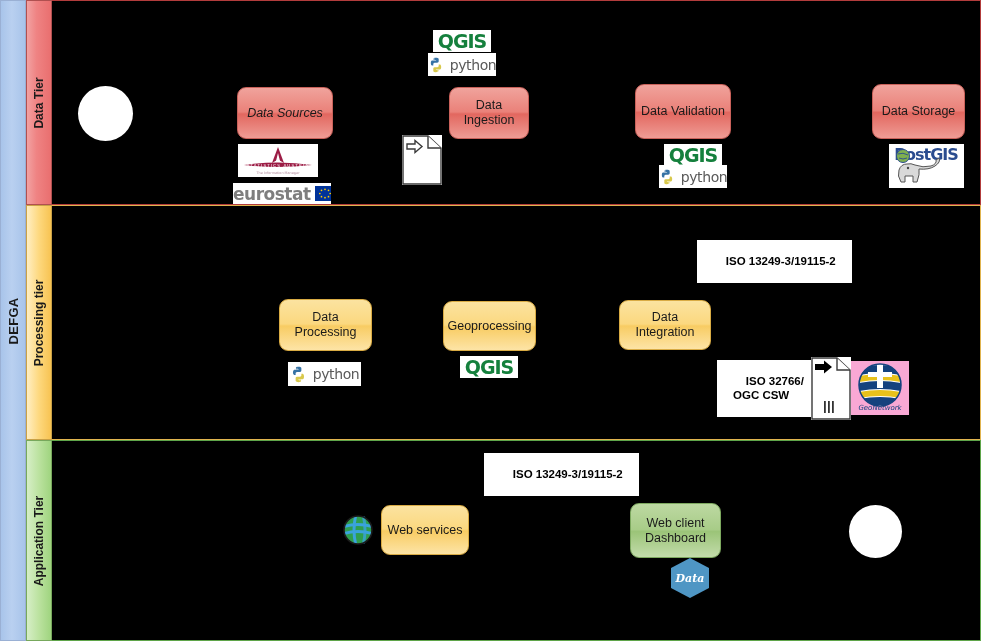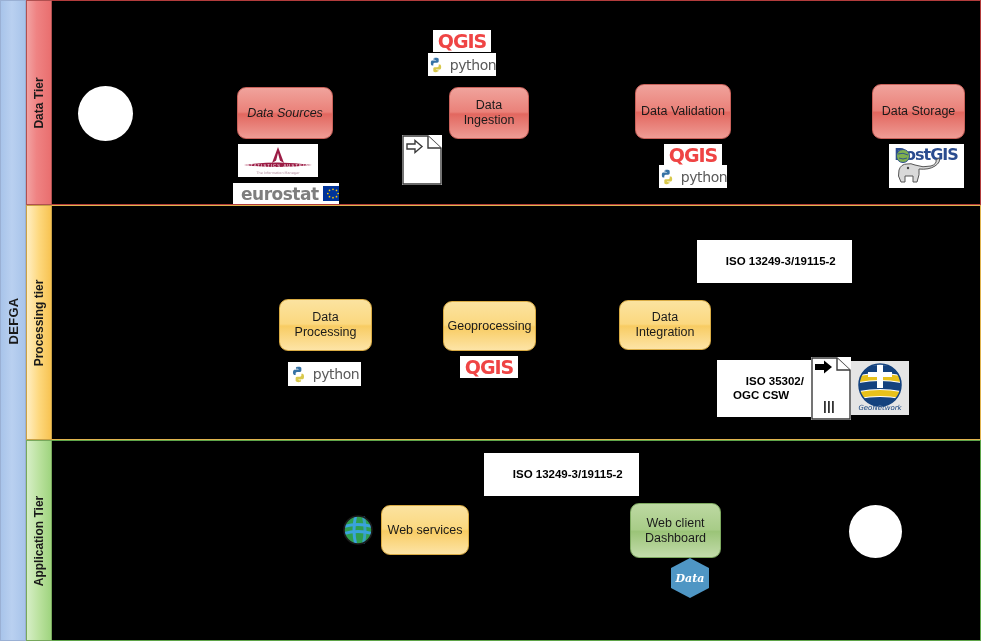--- a/index.html
+++ b/index.html
@@ -140,21 +140,21 @@
   .logo.nobg { background: transparent; }
 
   
   .qgis {
     display: flex;
     align-items: center;
     justify-content: center;
     font-weight: bold;
     font-family: "DejaVu Sans", sans-serif;
     letter-spacing: -1px;
-    color: #ef4444;
+    color: #15803d;
   }
 
   
   .pylogo { display: flex; align-items: center; justify-content: center; gap: 6px; }
   .pymark { position: relative; flex: none; }
   .pytext {
     font-family: "DejaVu Sans", sans-serif;
     color: #5a5a5a;
     letter-spacing: -.4px;
   }
@@ -177,21 +177,21 @@
     clip-path: polygon(50% 0%, 100% 25%, 100% 75%, 50% 100%, 0% 75%, 0% 25%);
     display: flex; align-items: center; justify-content: center;
   }
   .shiny span {
     color: #ffffff; font-style: italic; font-family: "DejaVu Serif", serif;
     font-size: 11px; font-weight: bold;
   }
 
   
   .gn {
-    position: absolute; background: #e5e5e5; overflow: hidden;
+    position: absolute; background: #f9a8d4; overflow: hidden;
     display: flex; align-items: center; justify-content: center;
   }
 </style>
 </head>
 <body>
 
 <div id="canvas">
 
   <div class="pool-label">
     <span>DEFGA</span>
@@ -220,21 +220,21 @@
   <div class="logo" style="left:238px; top:144px; width:80px; height:33px;">
     <svg width="80" height="33" viewBox="0 0 80 33">
       <path d="M40 3 L46 19 L40 15.5 L34 19 Z" fill="#9c1c45"></path>
       <path d="M40 9 L42.5 19 L40 17 L37.5 19 Z" fill="#ffffff"></path>
       <path d="M6 21 Q40 16 74 21 Q40 25 6 21 Z" fill="#9c1c45"></path>
       <text x="40" y="22.6" font-family="DejaVu Sans, sans-serif" font-size="4.2" fill="#ffffff" text-anchor="middle" letter-spacing="1.1">STATISTICS AUSTRIA</text>
       <text x="40" y="29.5" font-family="DejaVu Sans, sans-serif" font-size="3.4" fill="#b0889a" text-anchor="middle">The Information Manager</text>
     </svg>
   </div>
 
-  <div class="logo eurostat" style="left:233px; top:183px; width:98px; height:21px; padding-left:8px;">
+  <div class="logo eurostat" style="left:233px; top:183px; width:98px; height:21px; padding-left:0;">
     <span style="font-size:17px;">eurostat</span>
     <span class="eu-flag" style="width:20px;height:15px;margin-left:4px;">
       <svg width="18" height="13" viewBox="0 0 18 13">
         <circle cx="9" cy="2.3" r=".85" fill="#ffcc00"></circle>
         <circle cx="12.5" cy="3.3" r=".85" fill="#ffcc00"></circle>
         <circle cx="14.2" cy="6.5" r=".85" fill="#ffcc00"></circle>
         <circle cx="12.5" cy="9.7" r=".85" fill="#ffcc00"></circle>
         <circle cx="9" cy="10.7" r=".85" fill="#ffcc00"></circle>
         <circle cx="5.5" cy="9.7" r=".85" fill="#ffcc00"></circle>
         <circle cx="3.8" cy="6.5" r=".85" fill="#ffcc00"></circle>
@@ -325,21 +325,21 @@
   </div>
   <div class="logo qgis" style="left:460px; top:356px; width:58px; height:22px; font-size:19px;">
     <span>QGIS</span>
   </div>
 
   <div class="node yellow" style="left:619px; top:300px; width:92px; height:50px;">
     <span>Data Integration</span>
   </div>
 
   <div class="anno" style="left:717px; top:360px;">
-    <span>ISO 35302/
+    <span>ISO 32766/
 OGC CSW</span>
   </div>
 
   <div class="logo" style="left:811px; top:357px; width:40px; height:63px;">
     <svg width="40" height="63" viewBox="0 0 40 63">
       <path d="M1 1 H26 L39 13 V62 H1 Z" fill="#ffffff" stroke="#3a3a3a" stroke-width="1.4"></path>
       <path d="M26 1 V13 H39" fill="#ffffff" stroke="#3a3a3a" stroke-width="1.4"></path>
       <path d="M4 7 H13 V3.5 L21 10 L13 16.5 V13 H4 Z" fill="#000000"></path>
       <rect x="13" y="44" width="1.8" height="12" fill="#333"></rect>
       <rect x="17" y="44" width="1.8" height="12" fill="#333"></rect>

